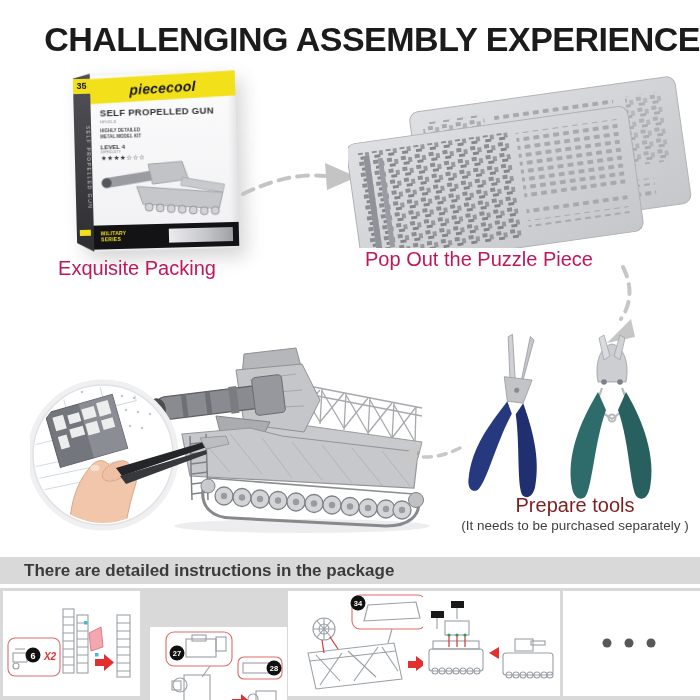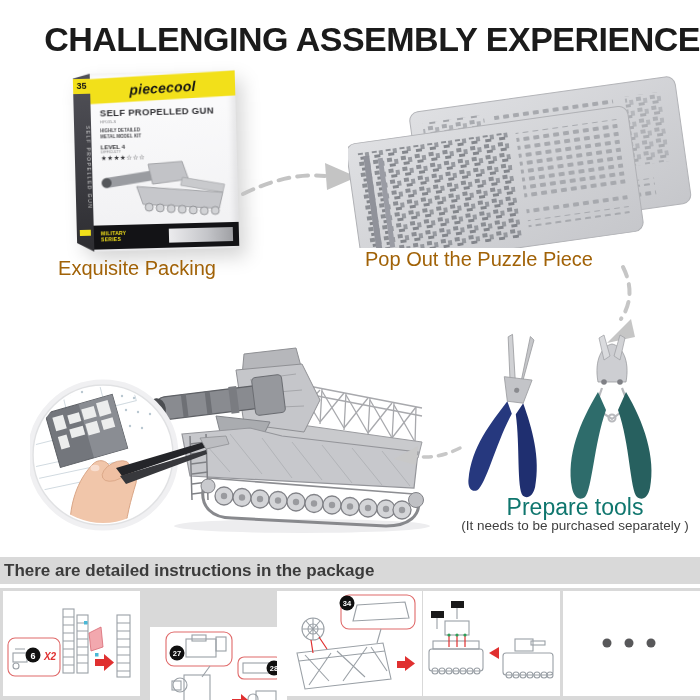--- a/index.html
+++ b/index.html
@@ -3,24 +3,24 @@
 <meta charset="utf-8">
 <style>
   html,body{margin:0;padding:0;background:#ffffff;}
   #stage{position:relative;width:700px;height:700px;background:#ffffff;overflow:hidden;
          font-family:"Liberation Sans",sans-serif;}
   .abs{position:absolute;}
   
   .page-title{left:0;right:0;top:20px;text-align:right;font-size:34px;font-weight:bold;
               letter-spacing:-0.5px;color:#1b1b1b;}
   
-  .caption{color:#a16207;font-size:20px;text-align:center;}
+  .caption{color:#be185d;font-size:20px;text-align:center;}
   .cap-packing{left:27px;top:257px;width:220px;}
   .cap-popout{left:324px;top:248px;width:310px;}
-  .cap-tools{left:455px;top:494px;width:240px;font-size:23px;color:#0f766e;}
+  .cap-tools{left:455px;top:494px;width:240px;font-size:20px;color:#7f1d1d;}
   .cap-note{left:443px;top:518px;width:264px;font-size:13.5px;color:#3f3f3f;text-align:center;}
   
   .box3d{left:75px;top:72px;width:162px;height:178px;transform:rotate(-1.5deg);
          filter:drop-shadow(7px 9px 9px rgba(0,0,0,0.16));}
   .box-spine{position:absolute;left:0;top:0;width:17px;height:178px;
              background:linear-gradient(180deg,#515158,#2d2d31);
              clip-path:polygon(0 2.5%,100% 0,100% 100%,0 95%);}
   .spine-num{margin-top:5px;width:100%;height:15px;background:#f2e01a;color:#141414;
              font-size:9px;font-weight:bold;text-align:center;line-height:15px;}
   .spine-title{writing-mode:vertical-rl;font-size:5px;letter-spacing:1.5px;color:#cfcfcf;
@@ -39,24 +39,24 @@
   .box-level{font-size:6px;font-weight:bold;margin-top:4px;}
   .box-diff{font-size:3.5px;color:#7c7c80;}
   .box-stars{font-size:6.5px;color:#3a3a3e;letter-spacing:.5px;}
   .box-art{position:absolute;left:4px;top:88px;}
   .box-band{position:absolute;left:0;bottom:2px;right:0;height:24px;background:#131316;display:flex;}
   .series{color:#f2e01a;font-size:5px;font-weight:bold;line-height:1.2;padding:5px 0 0 7px;letter-spacing:.3px;}
   .photo-strip{margin:5px 6px 0 auto;width:64px;height:14px;
                background:linear-gradient(90deg,#ececee,#c4c5c9 60%,#9fa0a4);}
   
   .instr-bar{left:0;top:557px;width:700px;height:27px;background:#d9d9d9;box-sizing:border-box;
-             padding-left:4px;font-size:17px;font-weight:bold;color:#3b3b3b;line-height:27px;}
+             padding-left:24px;font-size:17px;font-weight:bold;color:#3b3b3b;line-height:27px;}
   .instr-panels{left:0;top:588px;width:700px;height:112px;background:#d9d9d9;}
   .panel{position:absolute;top:3px;width:137px;height:105px;background:#ffffff;}
-  .p1{left:3px;} .p2{left:150px;margin-top:36px;} .p3{left:277px;padding-left:8px;} .p4{left:423px;} .p5{left:563px;}
+  .p1{left:3px;} .p2{left:150px;margin-top:36px;} .p3{left:288px;padding-left:8px;} .p4{left:423px;} .p5{left:563px;}
   svg text{font-family:"Liberation Sans",sans-serif;}
 </style>
 </head>
 <body>
 
 <div id="stage">
 
   <div class="abs page-title">CHALLENGING ASSEMBLY EXPERIENCE</div>
 
   <div class="abs box3d">

